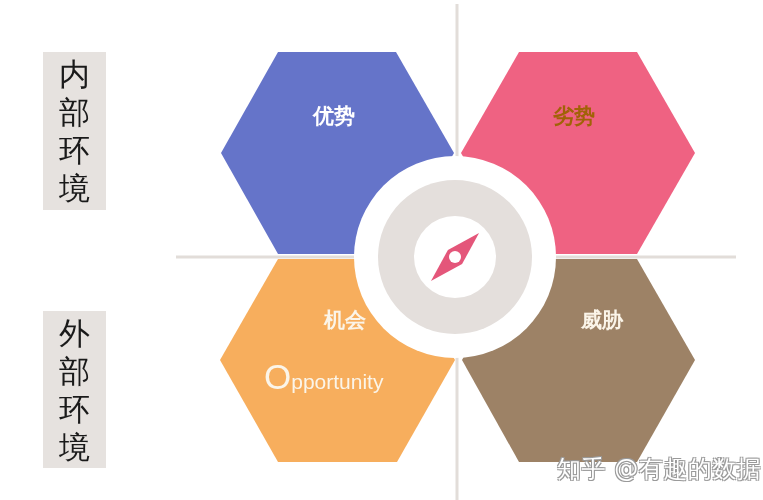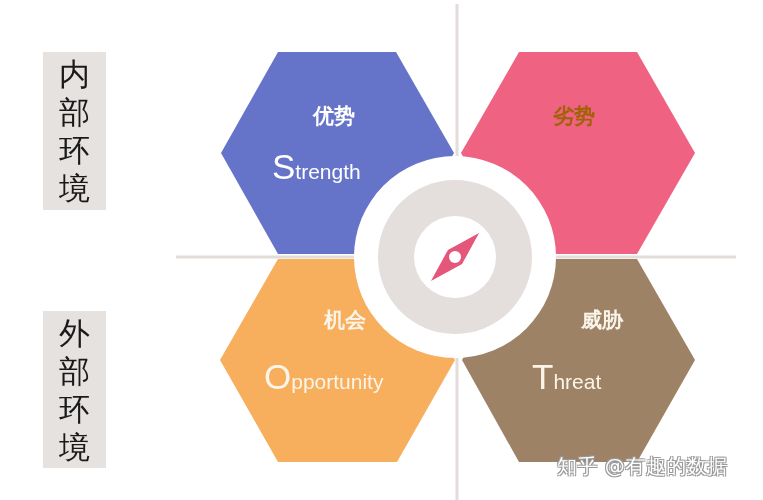--- a/index.html
+++ b/index.html
@@ -60,21 +60,21 @@
     .hex-en .rest {
       font-size: 21px;
     }
     .cream { color: #fbf5e9; }
 
     .watermark {
       position: absolute;
       left: 557px;
       top: 453px;
       font-family: "DejaVu Sans", sans-serif;
-      font-size: 20px;
+      font-size: 24px;
       color: #ffffff;
       white-space: nowrap;
       text-shadow: -1px -1px 0 #9a9a9a, 1px -1px 0 #9a9a9a, -1px 1px 0 #9a9a9a, 1px 1px 0 #9a9a9a;
       letter-spacing: 0.5px;
     }
   </style>
 </head>
 <body>
 
 <div id="stage">
@@ -107,30 +107,24 @@
     <span>境</span>
   </div>
   <div id="label-external" class="side-label">
     <span>外</span>
     <span>部</span>
     <span>环</span>
     <span>境</span>
   </div>
 
   <div class="hex-cn" style="left:313px; top:104px; color:#ffffff;">优势</div>
-  <div class="hex-en" style="left:272px; top:149px; color:#ffffff;">
-    <span class="big">S</span><span class="rest">trength</span>
-  </div>
 
   <div class="hex-cn" style="left:553px; top:104px; color:#a16207;">劣势</div>
 
   <div class="hex-cn cream" style="left:324px; top:308px;">机会</div>
   <div class="hex-en cream" style="left:264px; top:359px;">
     <span class="big">O</span><span class="rest">pportunity</span>
   </div>
 
   <div class="hex-cn cream" style="left:581px; top:308px;">威胁</div>
-  <div class="hex-en cream" style="left:532px; top:359px;">
-    <span class="big">T</span><span class="rest">hreat</span>
-  </div>
 
   <div class="watermark">知乎 @有趣的数据</div>
 </div>
 
 </body></html>

